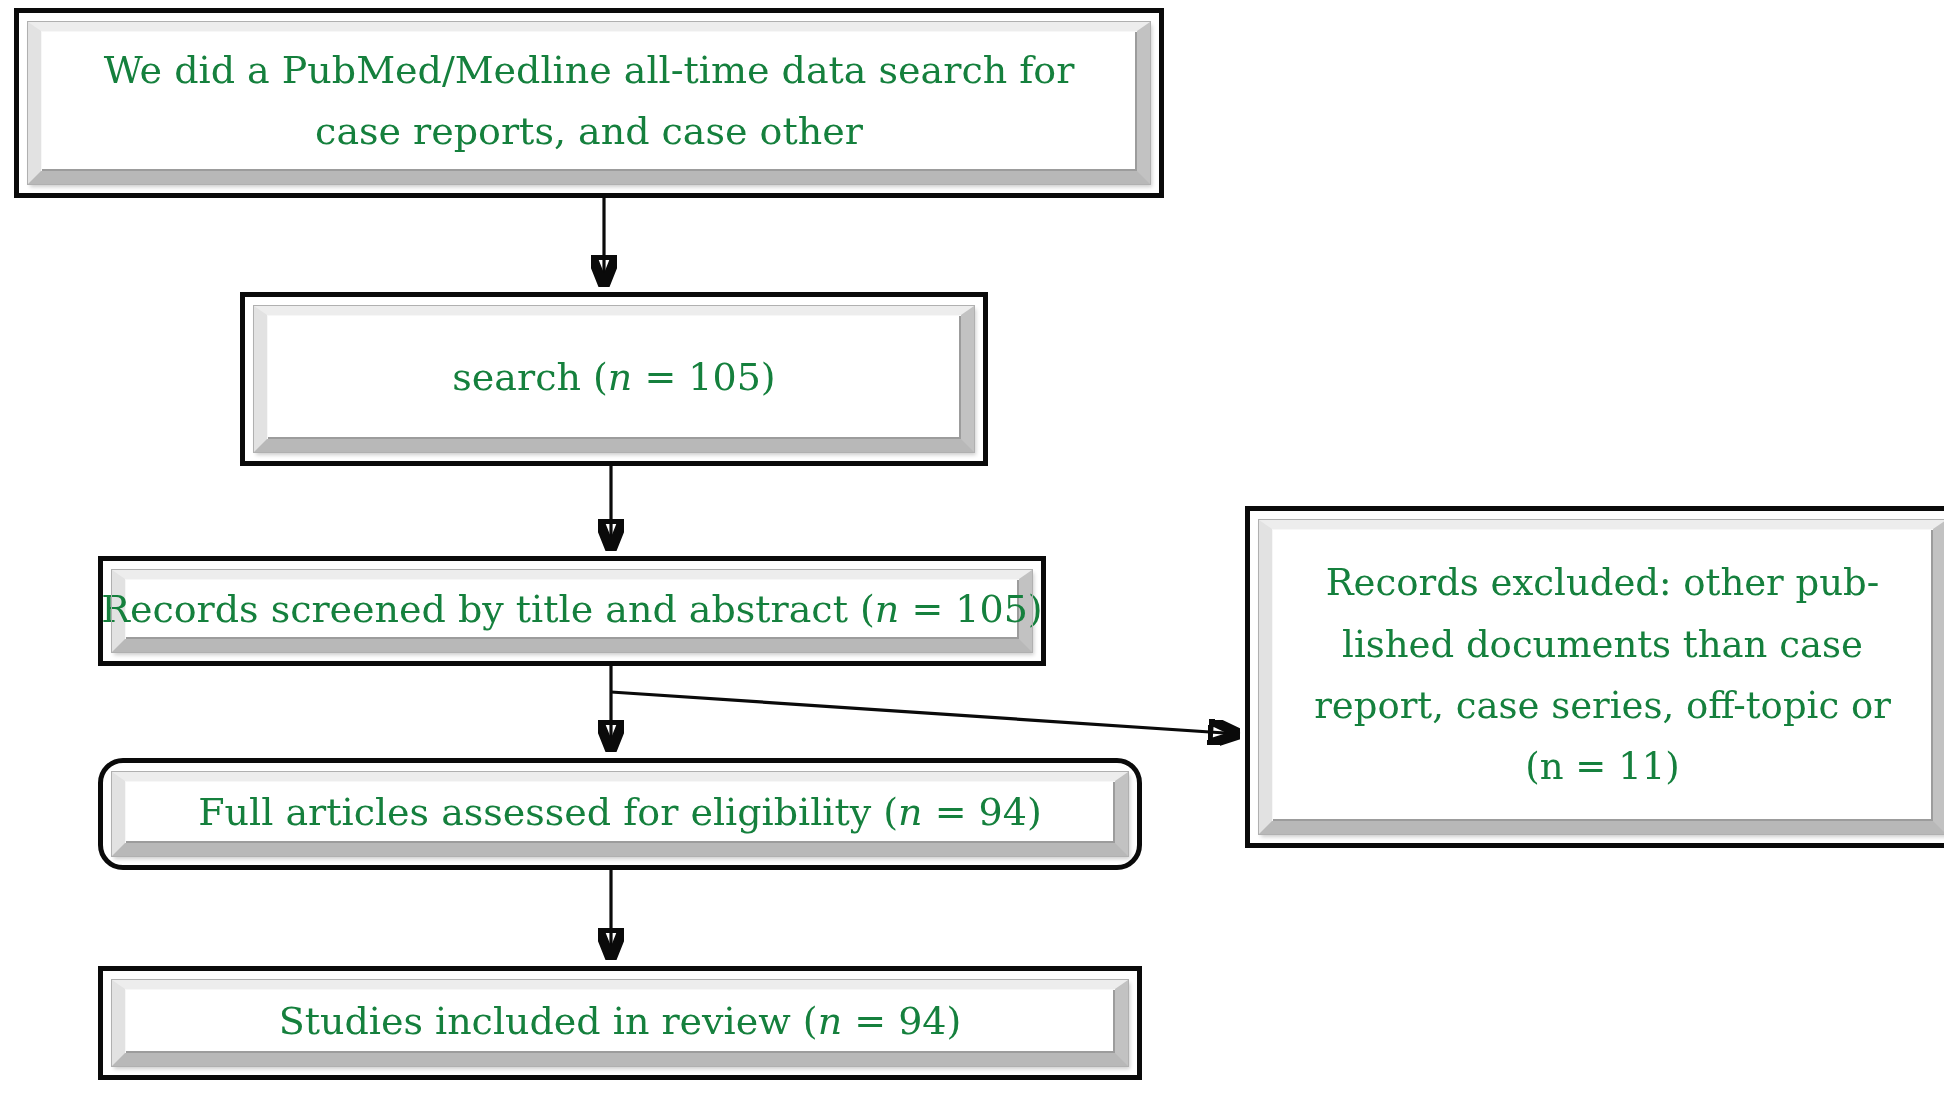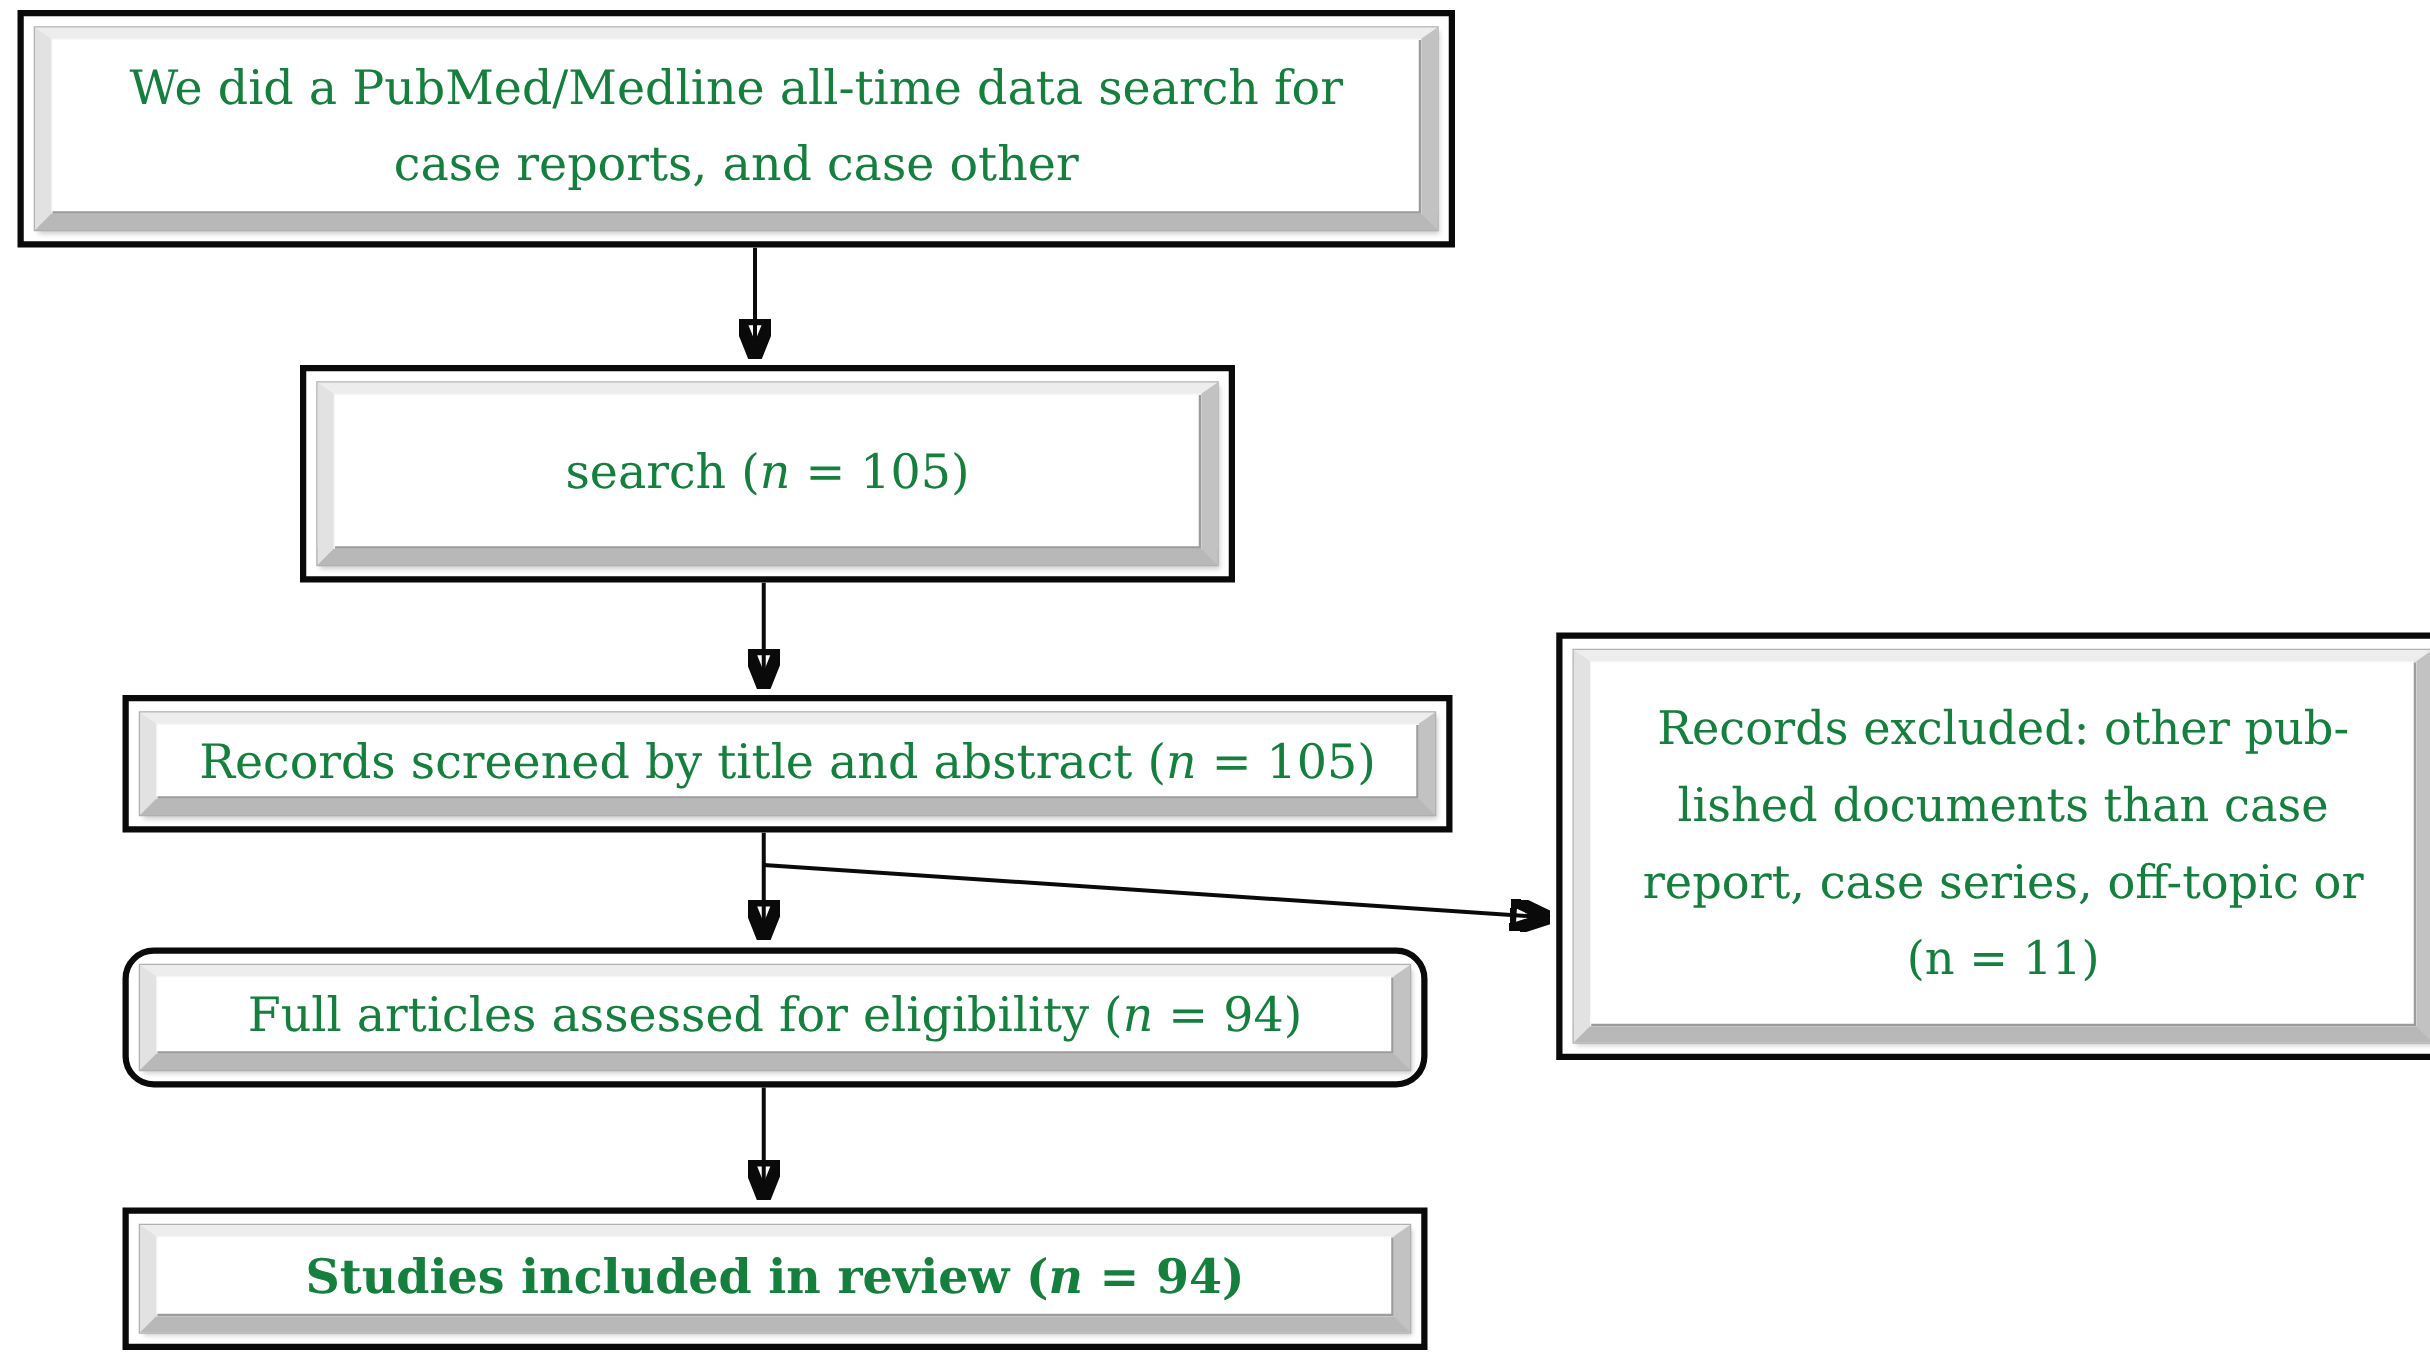--- a/index.html
+++ b/index.html
@@ -96,37 +96,37 @@
   </div>
 
   <div class="flow-box" style="left:240px; top:292px; width:748px; height:174px;">
     <div class="panel">
       <div class="box-text">
         <div class="box-line"><span>search (</span><i>n</i><span> = 105)</span></div>
       </div>
     </div>
   </div>
 
-  <div class="flow-box" style="left:98px; top:556px; width:1064px; height:110px;">
+  <div class="flow-box" style="left:98px; top:556px; width:948px; height:110px;">
     <div class="panel">
       <div class="box-text">
         <div class="box-line"><span>Records screened by title and abstract (</span><i>n</i><span> = 105)</span></div>
       </div>
     </div>
   </div>
 
   <div class="flow-box" style="left:98px; top:758px; width:1044px; height:112px;border-radius:25px;">
     <div class="panel">
       <div class="box-text">
         <div class="box-line"><span>Full articles assessed for eligibility (</span><i>n</i><span> = 94)</span></div>
       </div>
     </div>
   </div>
 
-  <div class="flow-box" style="left:98px; top:966px; width:1044px; height:114px;font-weight:bold;">
+  <div class="flow-box" style="left:98px; top:966px; width:1044px; height:114px;">
     <div class="panel">
       <div class="box-text">
         <div class="box-line"><span>Studies included in review (</span><i>n</i><span> = 94)</span></div>
       </div>
     </div>
   </div>
 
   <div class="flow-box excluded-box" style="left:1245px; top:506px; width:715px; height:342px;">
     <div class="panel">
       <div class="box-text">

